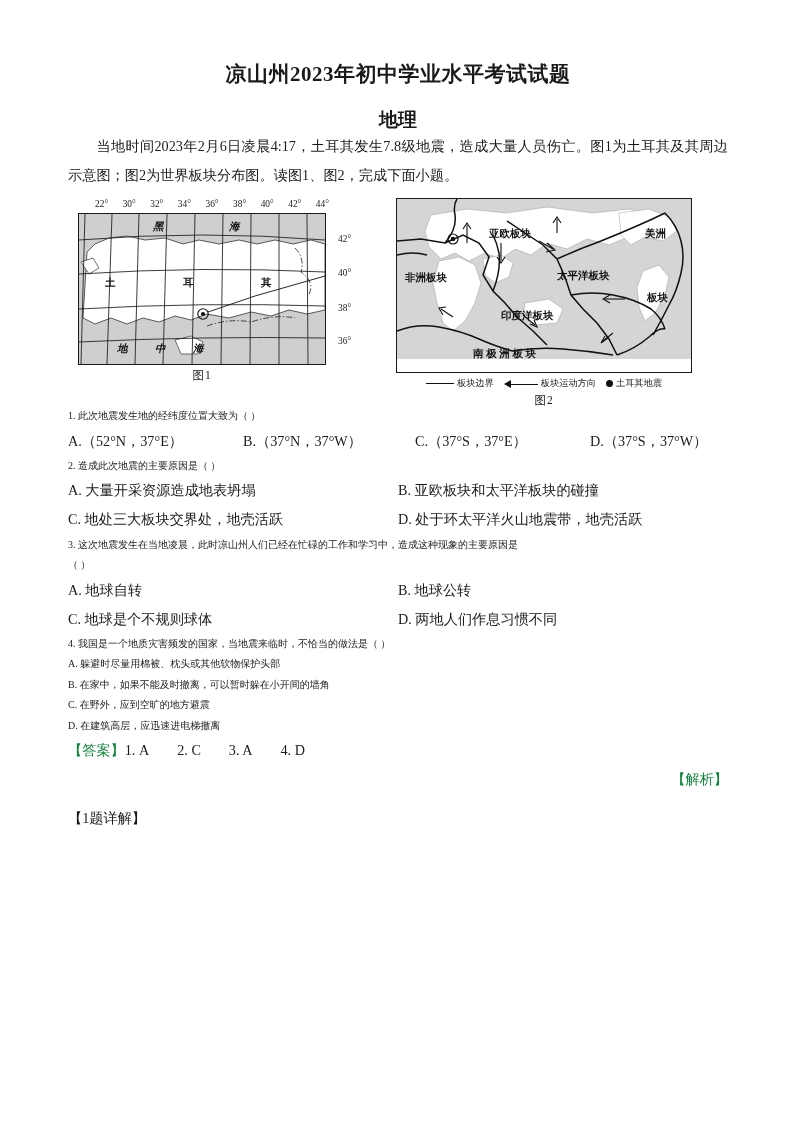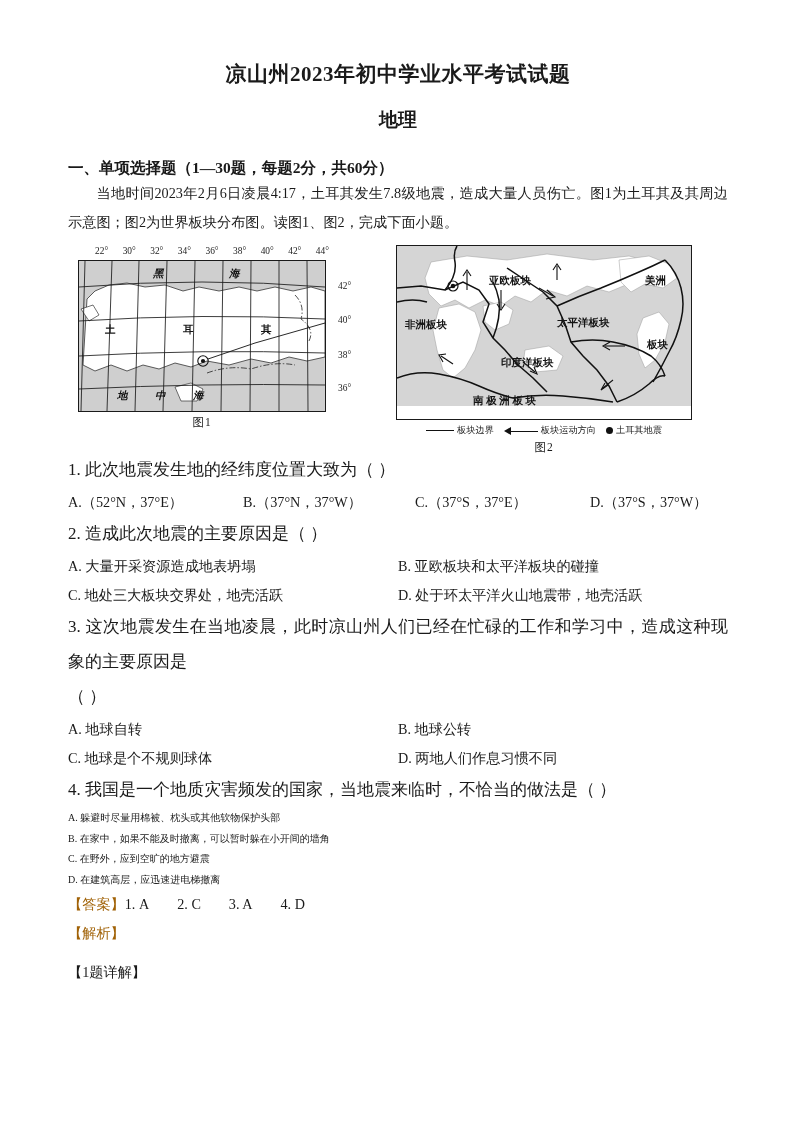--- a/index.html
+++ b/index.html
@@ -167,21 +167,21 @@
   }
   .leg-dot {
     display: inline-block;
     width: 7px; height: 7px;
     border-radius: 50%;
     background: #111;
   }
 
   
   .q-stem {
-    font-size: 17px;
+    font-size: 10px;
     line-height: 2.05;
     margin: 0;
     text-align: justify;
   }
   .opt-row {
     display: flex;
     font-size: 14.2px;
     line-height: 2.05;
   }
   .opt-row .opt { flex: 0 0 50%; }
@@ -198,39 +198,39 @@
   .opt-quad > span:nth-child(1) { flex: 0 0 175px; }
   .opt-quad > span:nth-child(2) { flex: 0 0 172px; }
   .opt-quad > span:nth-child(3) { flex: 0 0 175px; }
 
   
   .ans-line {
     font-size: 14.2px;
     line-height: 2.05;
   }
   .tag {
-    color: #a16207;
+    color: #15803d;
+    text-align: right;
   }
   .ans-items span { margin-right: 28px; }
   .detail-head {
     font-size: 14.2px;
     line-height: 2.05;
     margin-top: 10px;
   }
 </style>
 </head>
 <body>
 
 <div class="page">
  <div class="content">
 
   <div class="doc-title">凉山州2023年初中学业水平考试试题</div>
   <div class="doc-subtitle">地理</div>
 
-  <div class="section-head">一、单项选择题（1—30题，每题2分，共60分）</div>
 
   <p class="para indent">当地时间2023年2月6日凌晨4:17，土耳其发生7.8级地震，造成大量人员伤亡。图1为土耳其及其周边示意图；图2为世界板块分布图。读图1、图2，完成下面小题。</p>
 
   <div class="figures">
 
     <div class="fig" id="fig1-wrap">
 
       <div class="fig1-axis-top">
         <span style="left:2%">22°</span>
         <span style="left:14%">30°</span>

